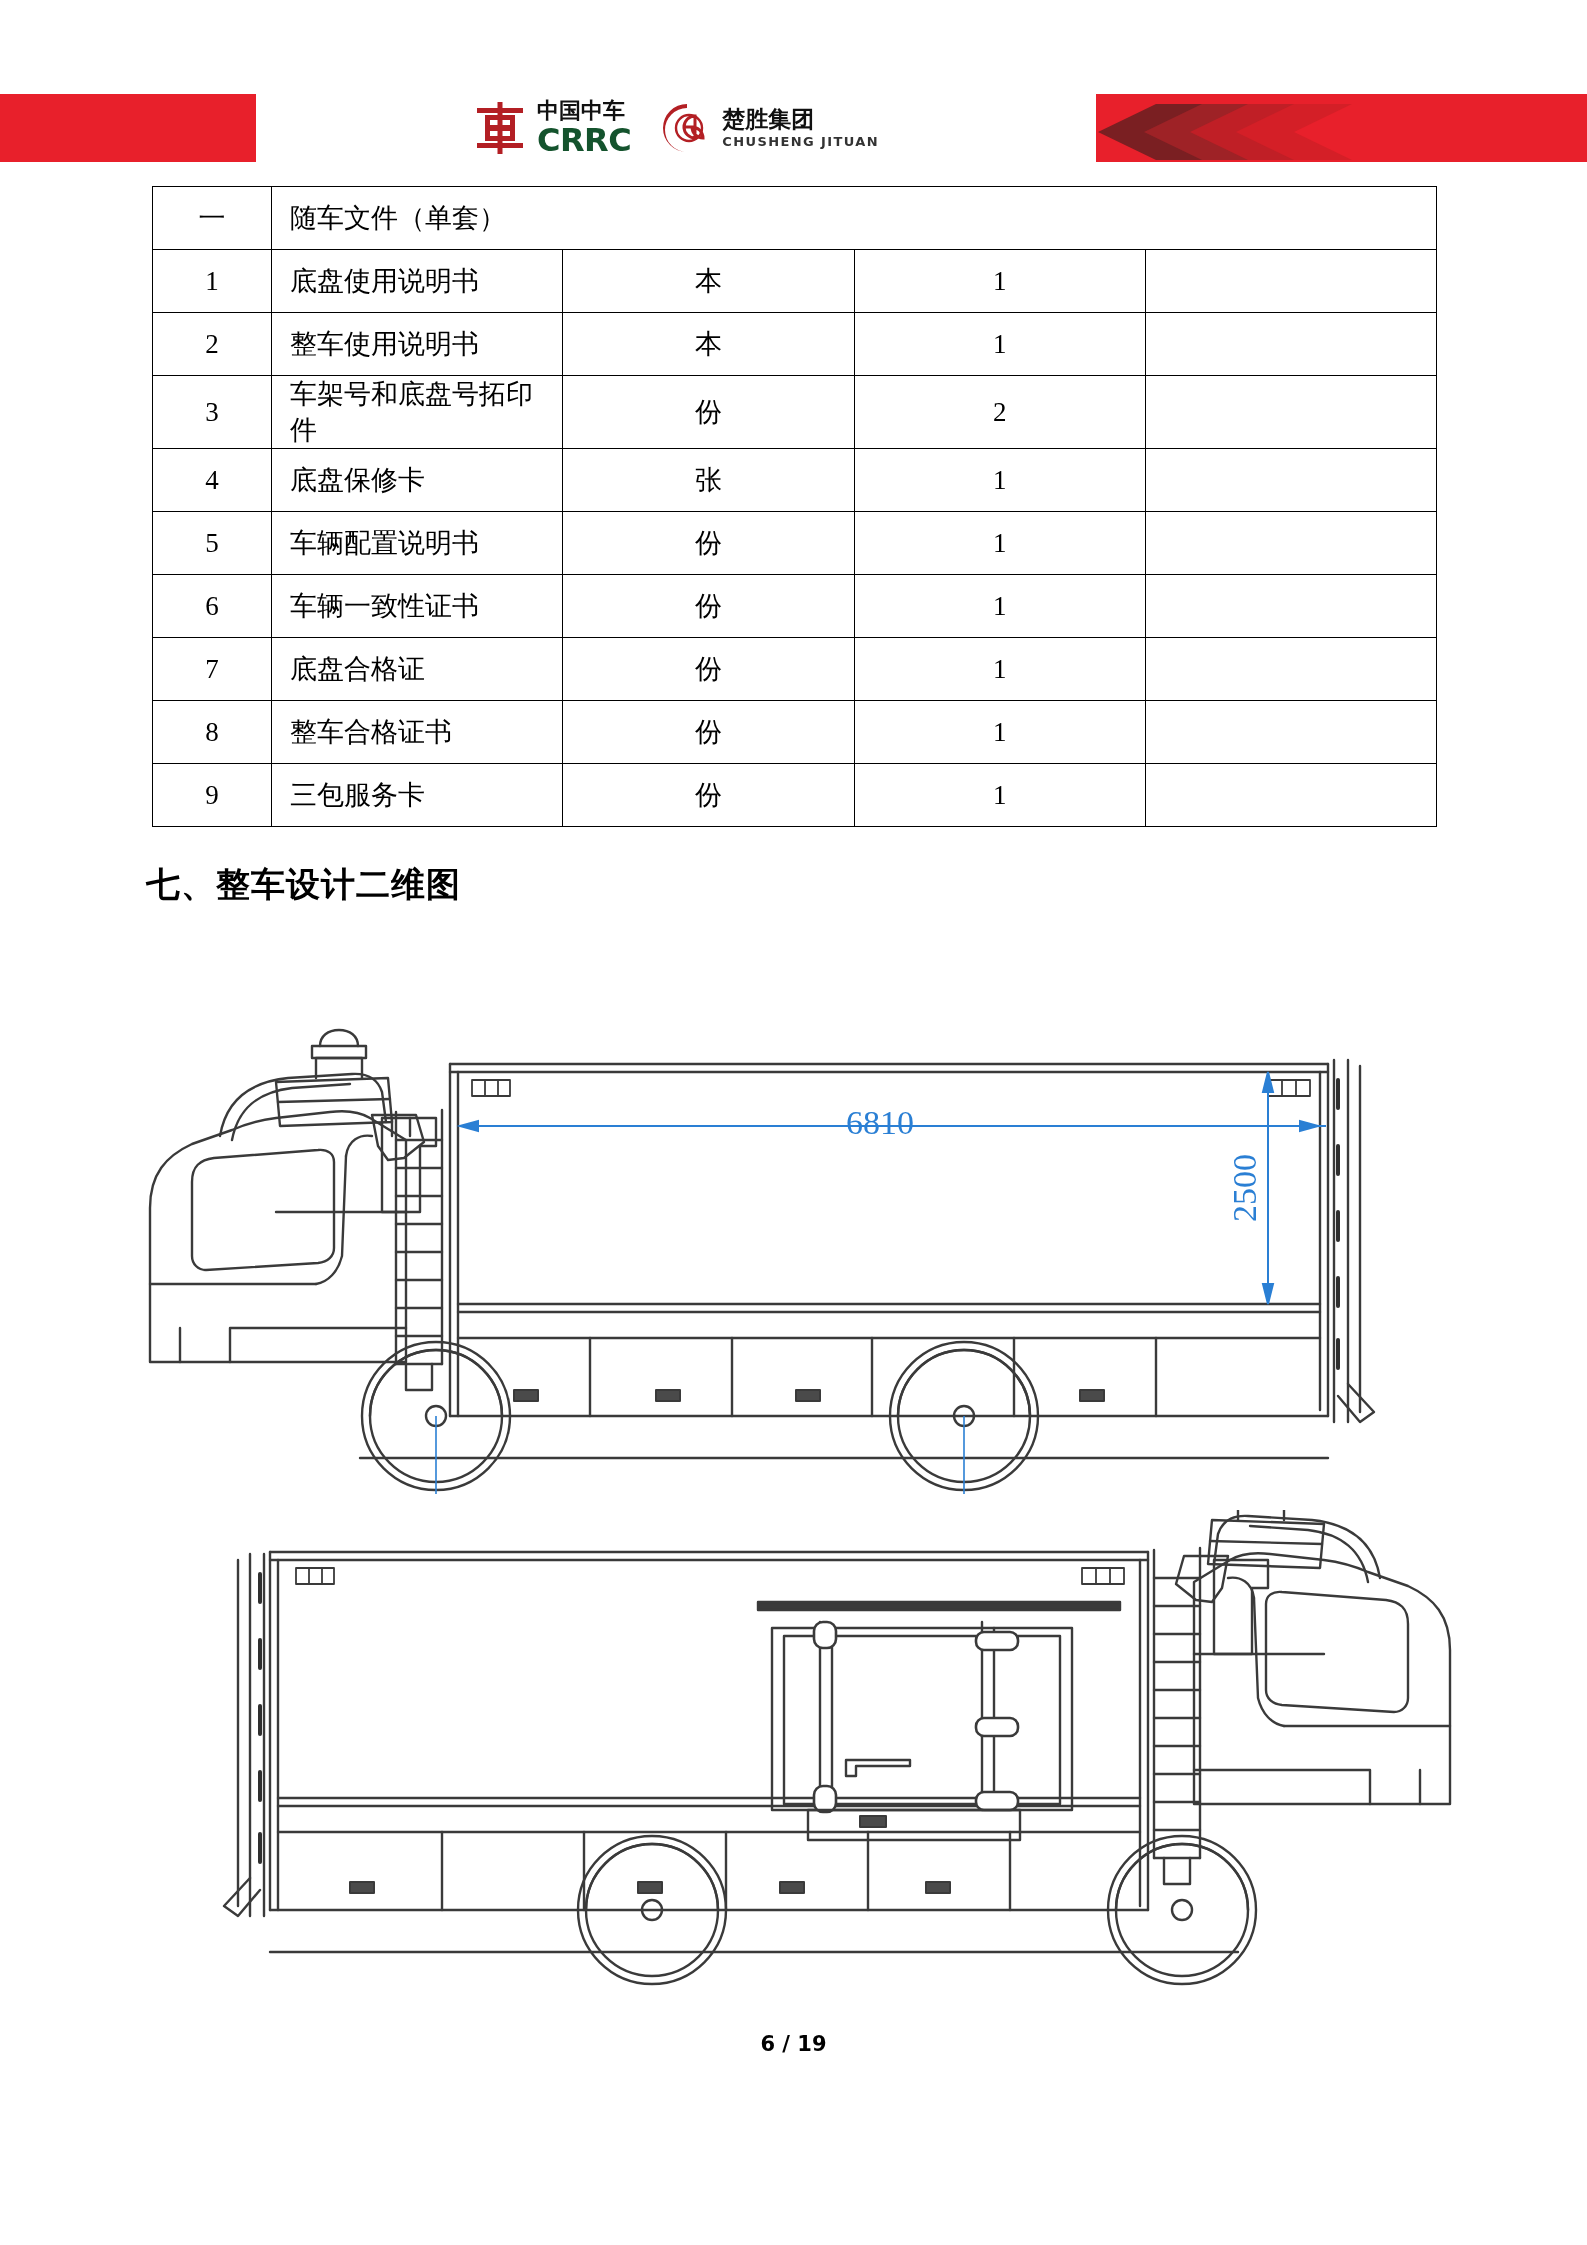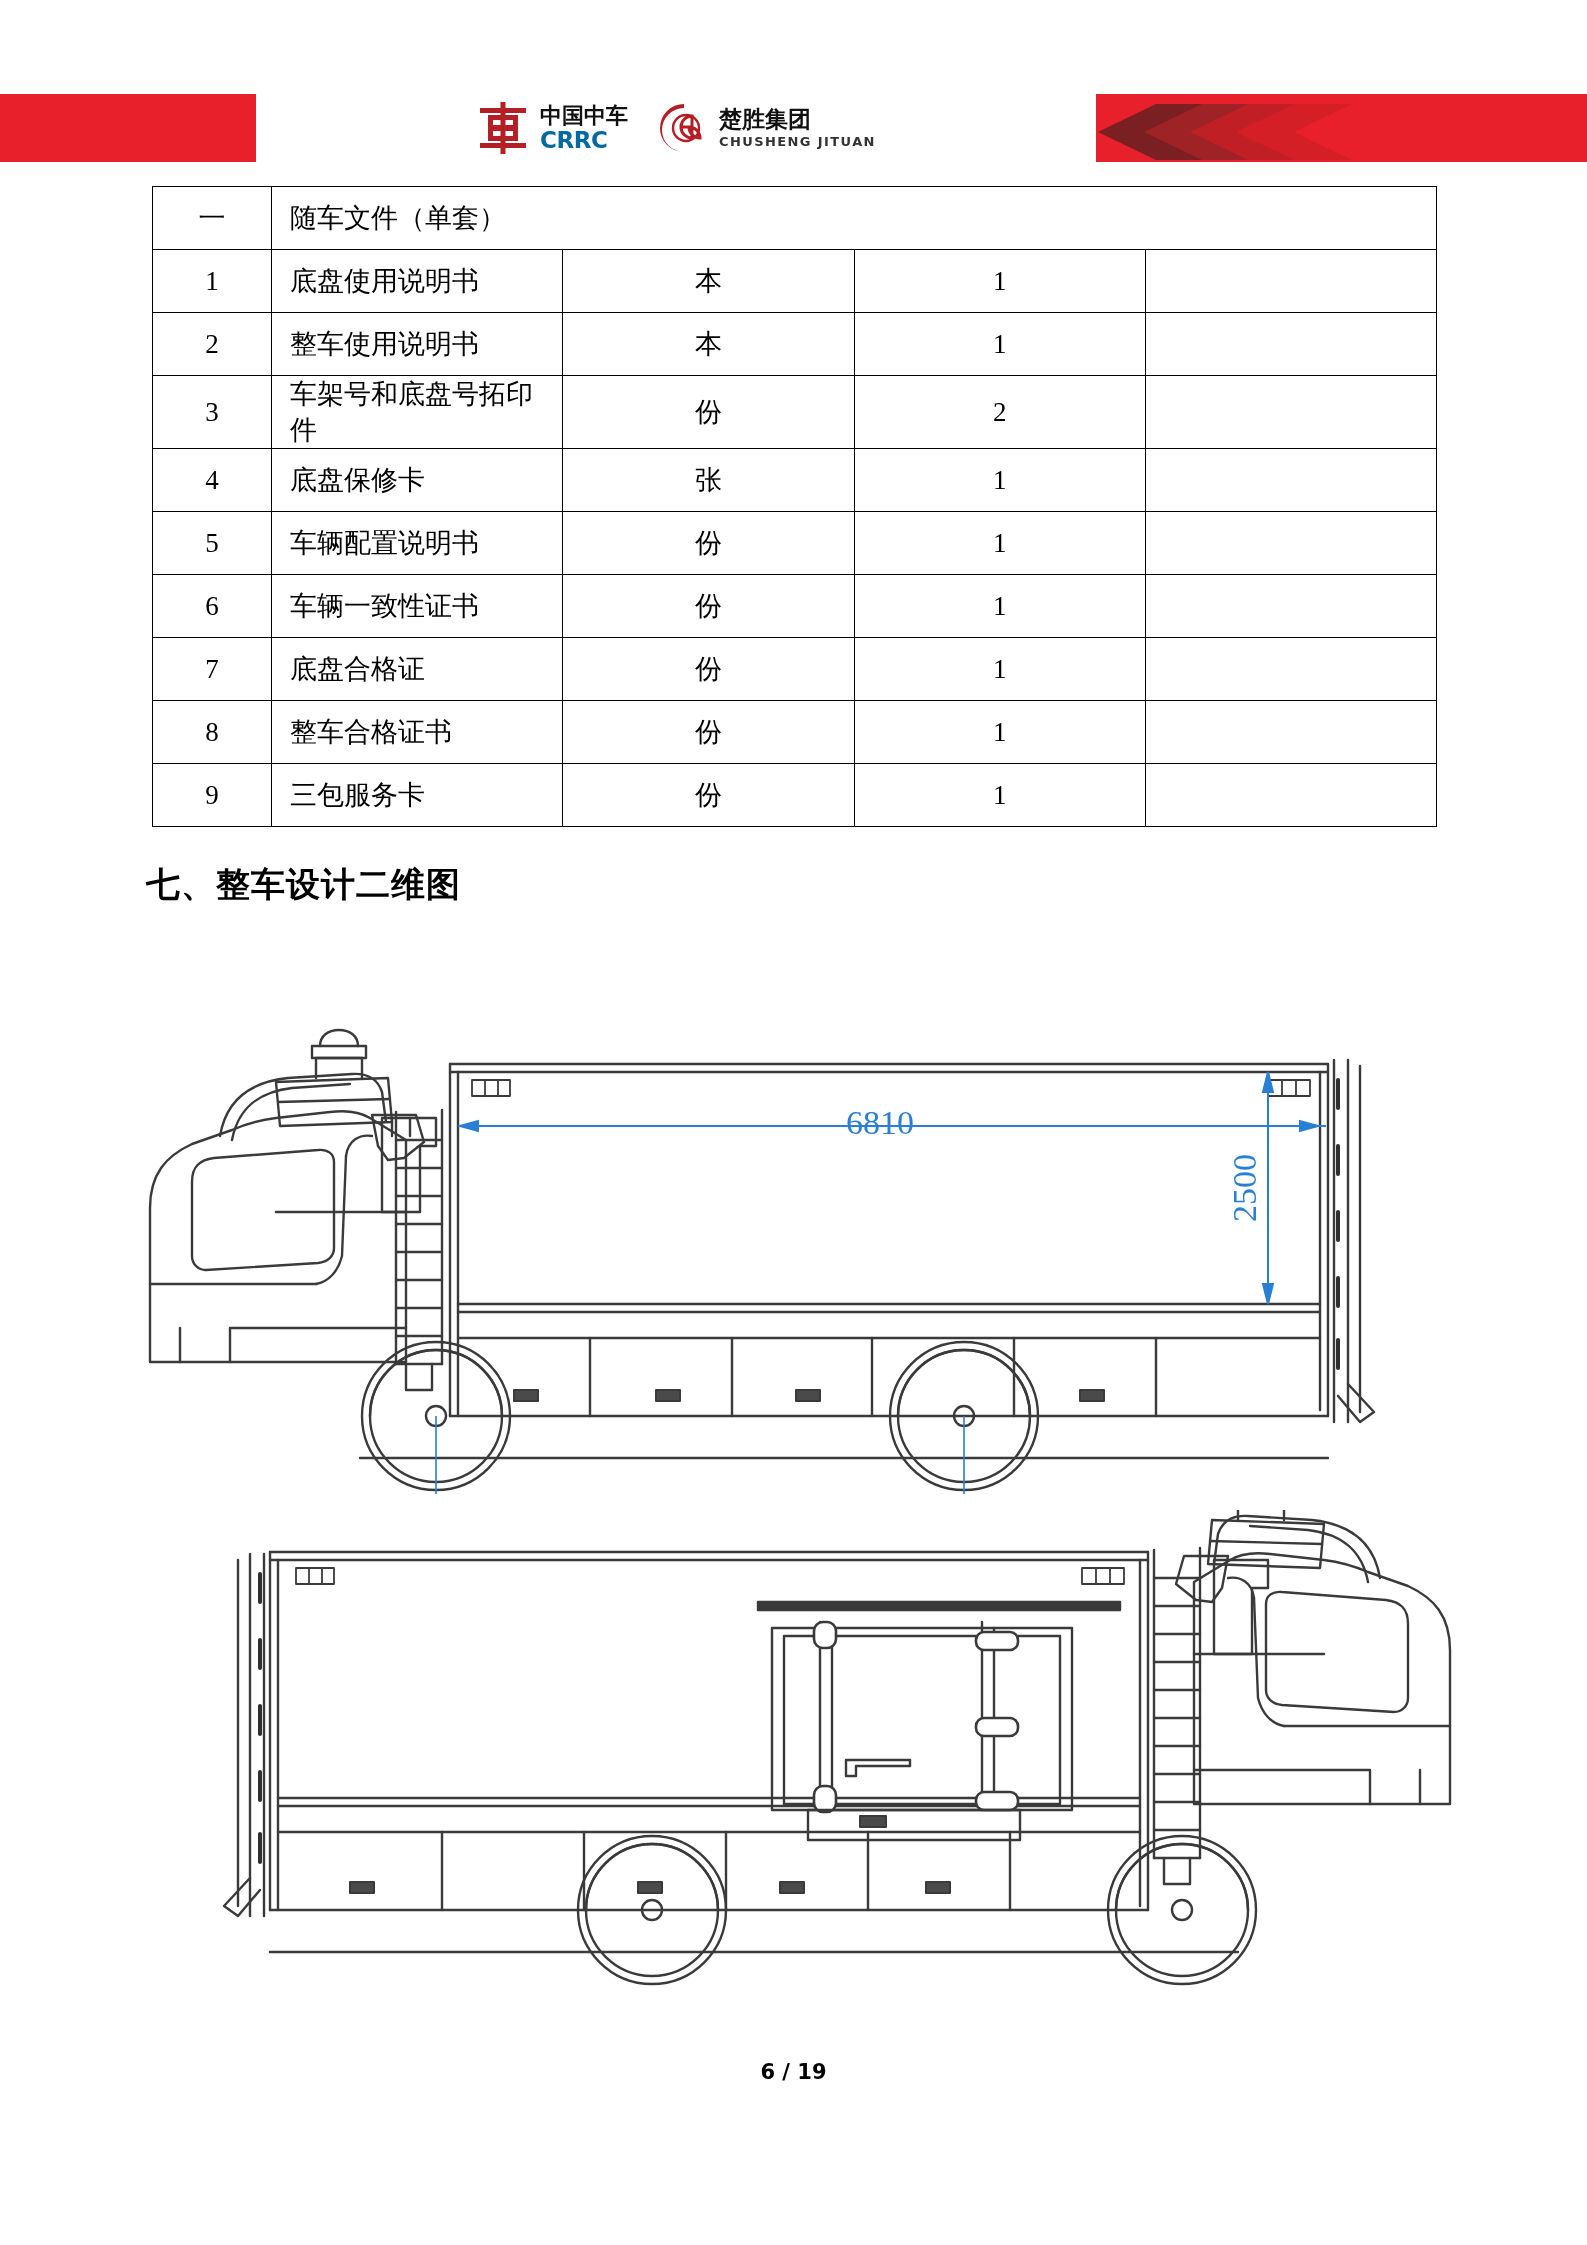--- a/index.html
+++ b/index.html
@@ -51,23 +51,23 @@
   .crrc-text   { display: flex; flex-direction: column; line-height: 1; }
   .crrc-cn {
     font-family: "DejaVu Sans", sans-serif;
     font-size: 22px;
     font-weight: 700;
     color: #111111;
     letter-spacing: 0px;
   }
   .crrc-en {
     font-family: "DejaVu Sans", sans-serif;
-    font-size: 23px;
+    font-size: 32px;
     font-weight: 800;
-    color: #0369a1;
+    color: #14532d;
     letter-spacing: -0.5px;
     margin-top: 2px;
   }
 
   
   .cs-lockup { display: flex; align-items: center; gap: 13px; }
   .cs-mark { width: 52px; height: 52px; }
   .cs-text { display: flex; flex-direction: column; line-height: 1; }
   .cs-cn {
     font-family: "DejaVu Sans", sans-serif;
@@ -133,21 +133,20 @@
   #page-footer {
     position: absolute;
     left: 0;
     top: 2032px;
     width: 1587px;
     text-align: center;
     font-family: "DejaVu Sans", sans-serif;
     font-size: 21px;
     font-weight: 700;
     color: #000000;
-    margin-top: 28px;
   }
 </style>
 </head>
 <body>
 
 <div id="header-band">
   <div class="band-seg" id="band-left"></div>
   <div class="band-seg" id="band-right"></div>
 
   <div id="logo-strip">

